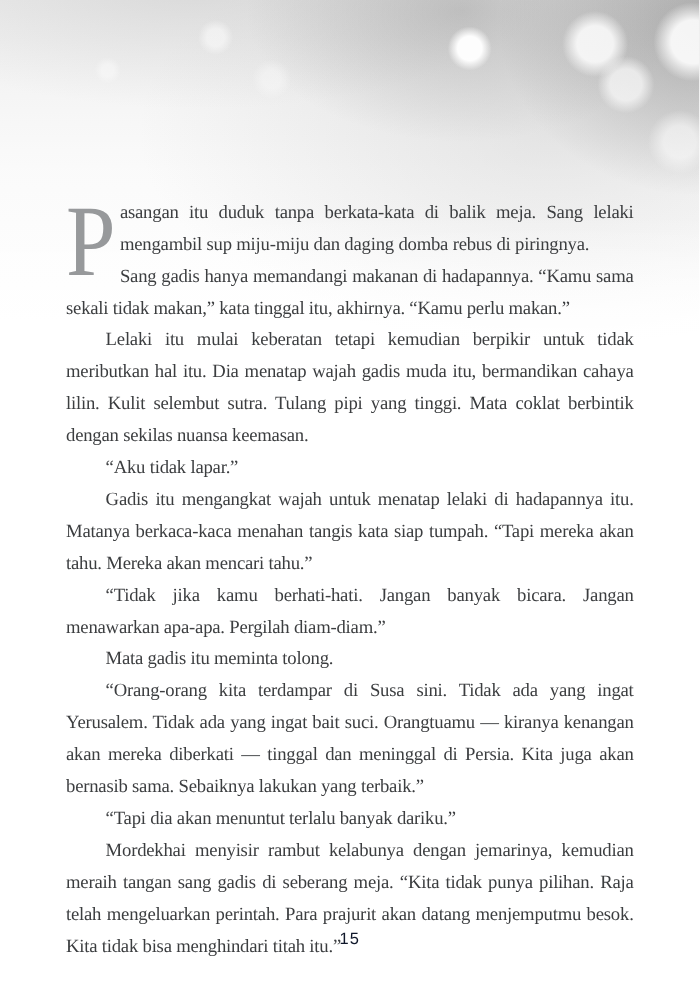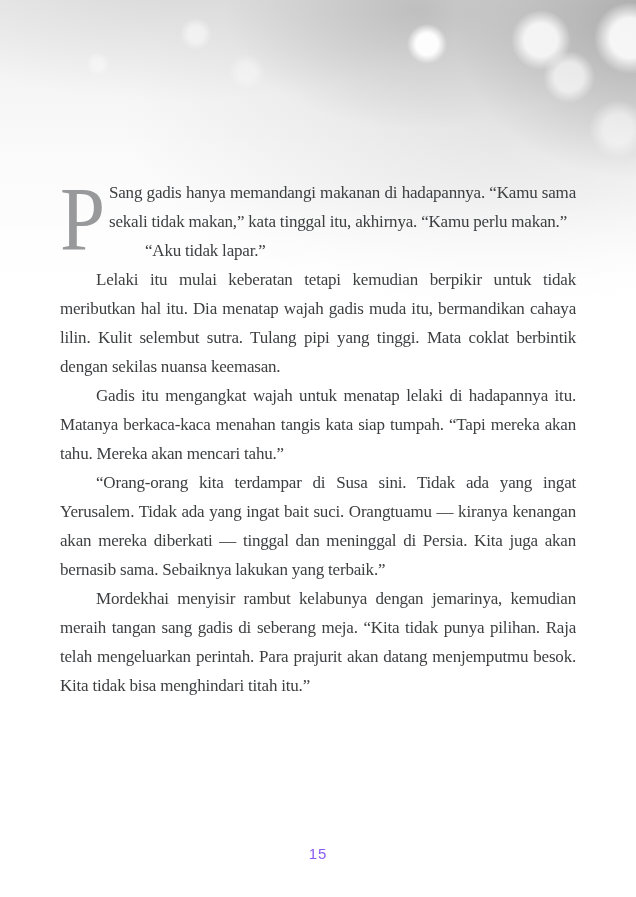--- a/index.html
+++ b/index.html
@@ -78,37 +78,40 @@
   
   .folio {
     position: absolute;
     top: 845px;
     left: 0;
     width: 100%;
     text-align: center;
     font-family: "Liberation Sans", "DejaVu Sans", sans-serif;
     font-size: 15px;
     letter-spacing: 1px;
-    color: #8b5cf6;
+    color: #0f172a;
   }
 </style>
 </head>
 <body>
 
 <div class="page">
 
   <div class="bokeh"></div>
 
   <main class="text-block">
-    <p class="para"><span class="dropcap">P</span></p>
+    <p class="para"><span class="dropcap">P</span><span>asangan itu duduk tanpa berkata-kata di balik meja. Sang lelaki mengambil sup miju-miju dan daging domba rebus di piringnya.</span></p>
     <p class="para">Sang gadis hanya memandangi makanan di hadapannya. “Kamu sama sekali tidak makan,” kata tinggal itu, akhirnya. “Kamu perlu makan.”</p>
+    <p class="para indent">Lelaki itu mulai keberatan tetapi kemudian berpikir untuk tidak meributkan hal itu. Dia menatap wajah gadis muda itu, bermandikan cahaya lilin. Kulit selembut sutra. Tulang pipi yang tinggi. Mata coklat berbintik dengan sekilas nuansa keemasan.</p>
     <p class="para indent">“Aku tidak lapar.”</p>
-    <p class="para indent">Lelaki itu mulai keberatan tetapi kemudian berpikir untuk tidak meributkan hal itu. Dia menatap wajah gadis muda itu, bermandikan cahaya lilin. Kulit selembut sutra. Tulang pipi yang tinggi. Mata coklat berbintik dengan sekilas nuansa keemasan.</p>
     <p class="para indent">Gadis itu mengangkat wajah untuk menatap lelaki di hadapannya itu. Matanya berkaca-kaca menahan tangis kata siap tumpah. “Tapi mereka akan tahu. Mereka akan mencari tahu.”</p>
+    <p class="para indent">“Tidak jika kamu berhati-hati. Jangan banyak bicara. Jangan menawarkan apa-apa. Pergilah diam-diam.”</p>
+    <p class="para indent">Mata gadis itu meminta tolong.</p>
     <p class="para indent">“Orang-orang kita terdampar di Susa sini. Tidak ada yang ingat Yerusalem. Tidak ada yang ingat bait suci. Orangtuamu — kiranya kenangan akan mereka diberkati — tinggal dan meninggal di Persia. Kita juga akan bernasib sama. Sebaiknya lakukan yang terbaik.”</p>
+    <p class="para indent">“Tapi dia akan menuntut terlalu banyak dariku.”</p>
     <p class="para indent">Mordekhai menyisir rambut kelabunya dengan jemarinya, kemudian meraih tangan sang gadis di seberang meja. “Kita tidak punya pilihan. Raja telah mengeluarkan perintah. Para prajurit akan datang menjemputmu besok. Kita tidak bisa menghindari titah itu.”</p>
   </main>
 
   <footer class="folio">
     <span>15</span>
   </footer>
 
 </div>
 
 </body></html>

